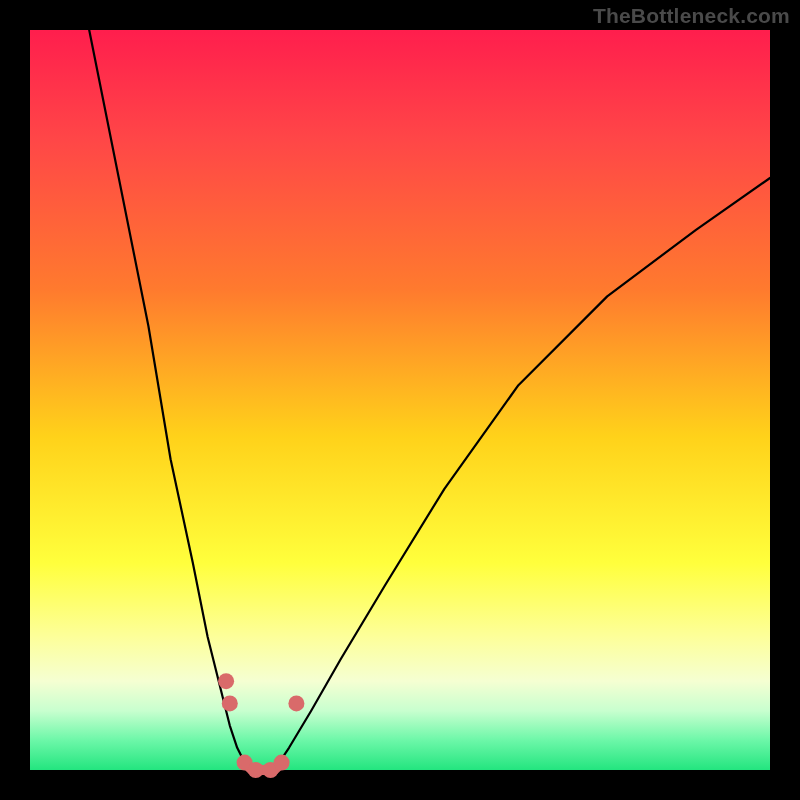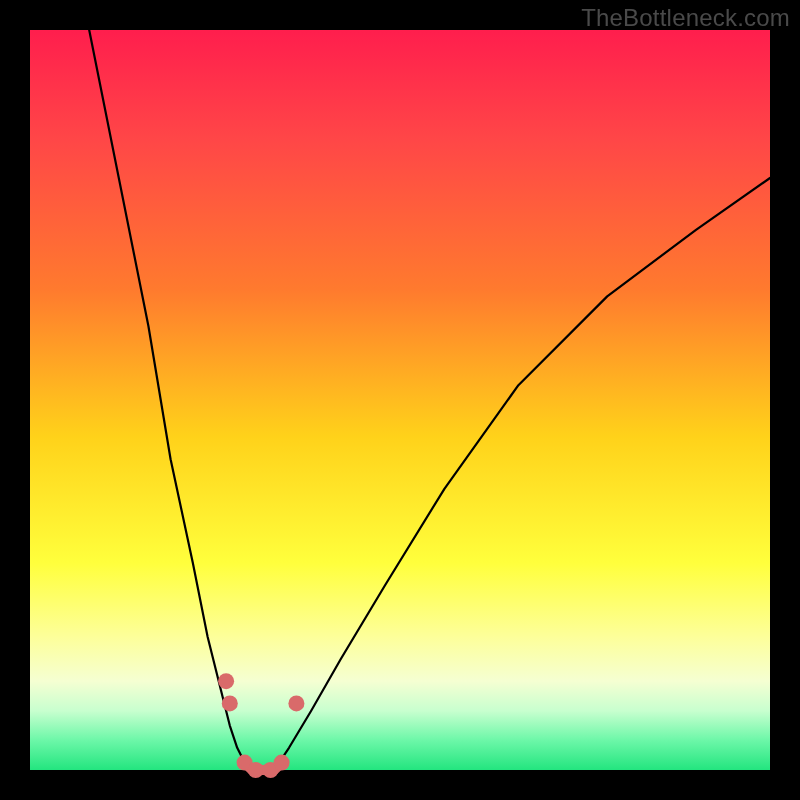--- a/index.html
+++ b/index.html
@@ -9,22 +9,22 @@
     background: #000;
     position: relative;
     overflow: hidden;
     font-family: Arial, Helvetica, sans-serif;
   }
   .watermark {
     position: absolute;
     top: 4px;
     right: 10px;
     color: #4a4a4a;
-    font-size: 24px;
-    font-weight: 400;
+    font-size: 21px;
+    font-weight: 700;
     z-index: 10;
     letter-spacing: 0.2px;
   }
   .plot {
     position: absolute;
     top: 30px;
     left: 30px;
     width: 740px;
     height: 740px;
   }

